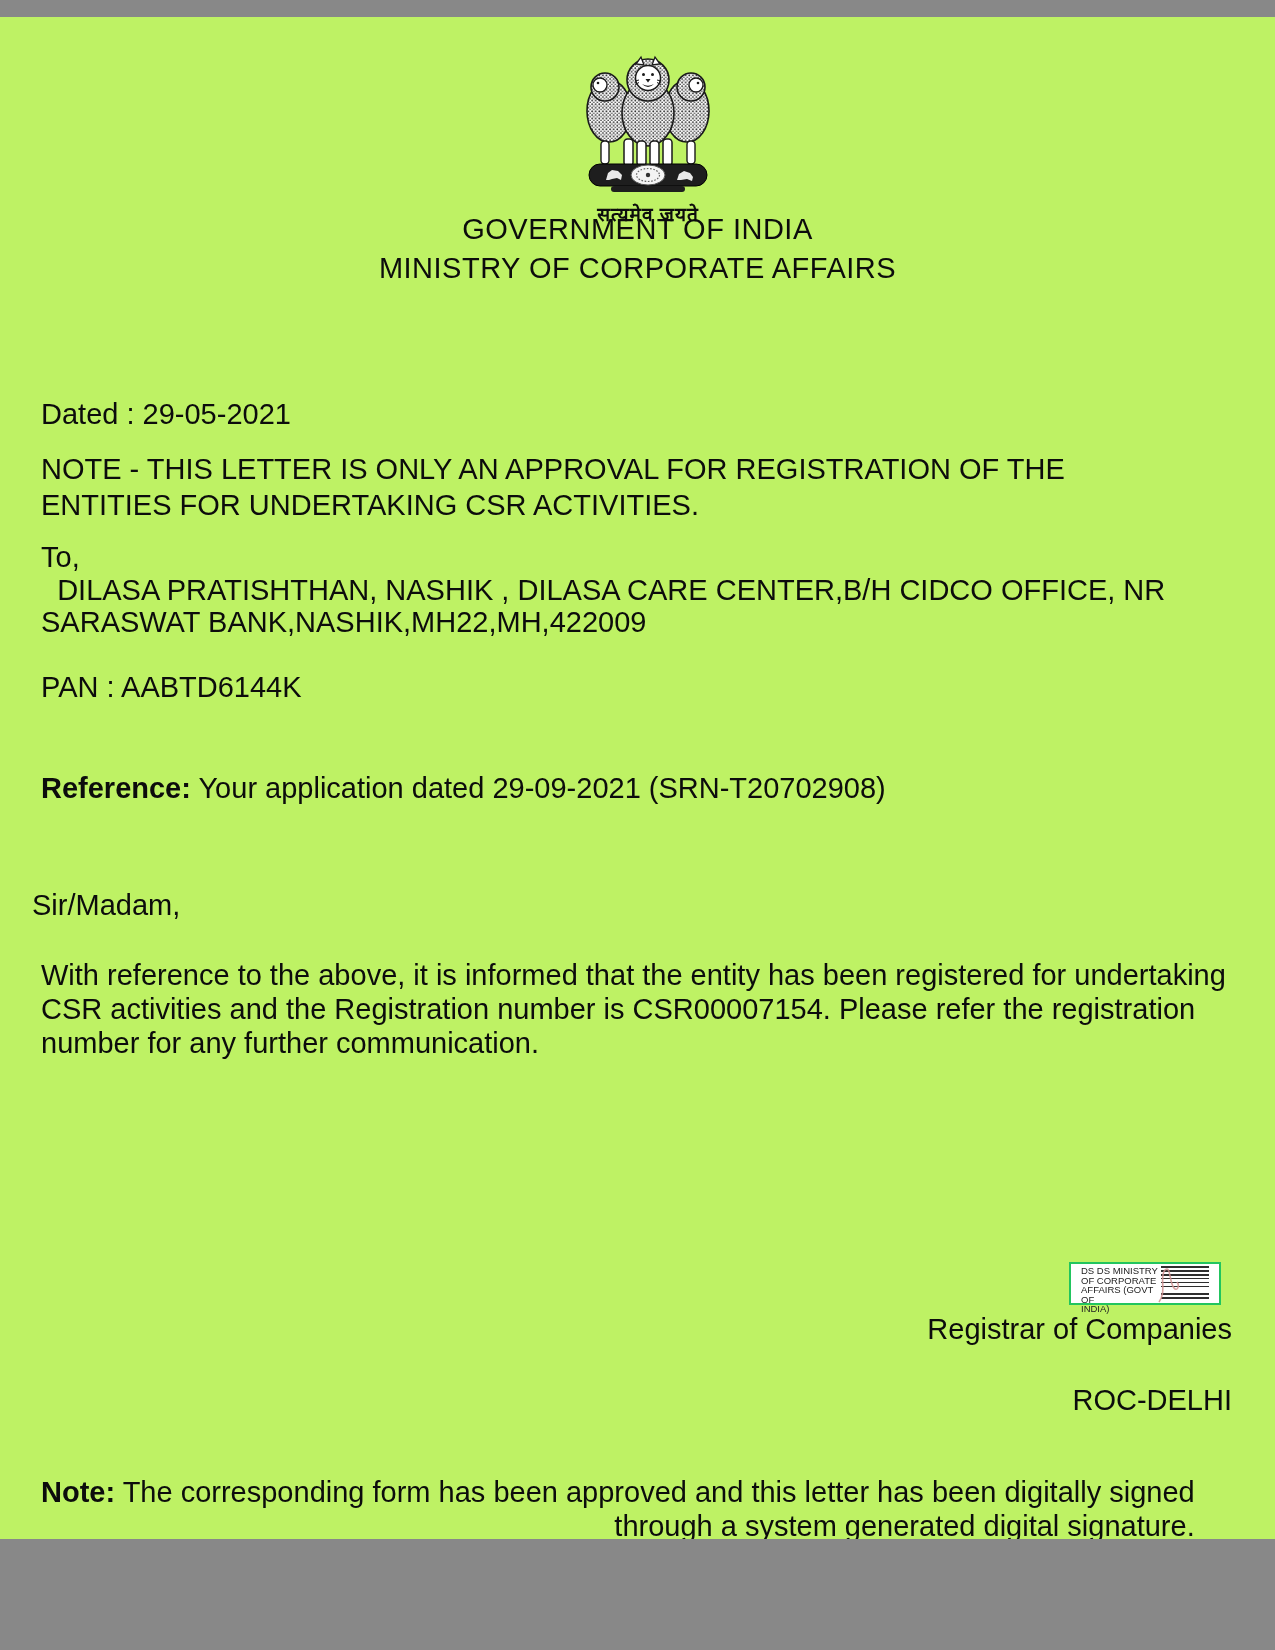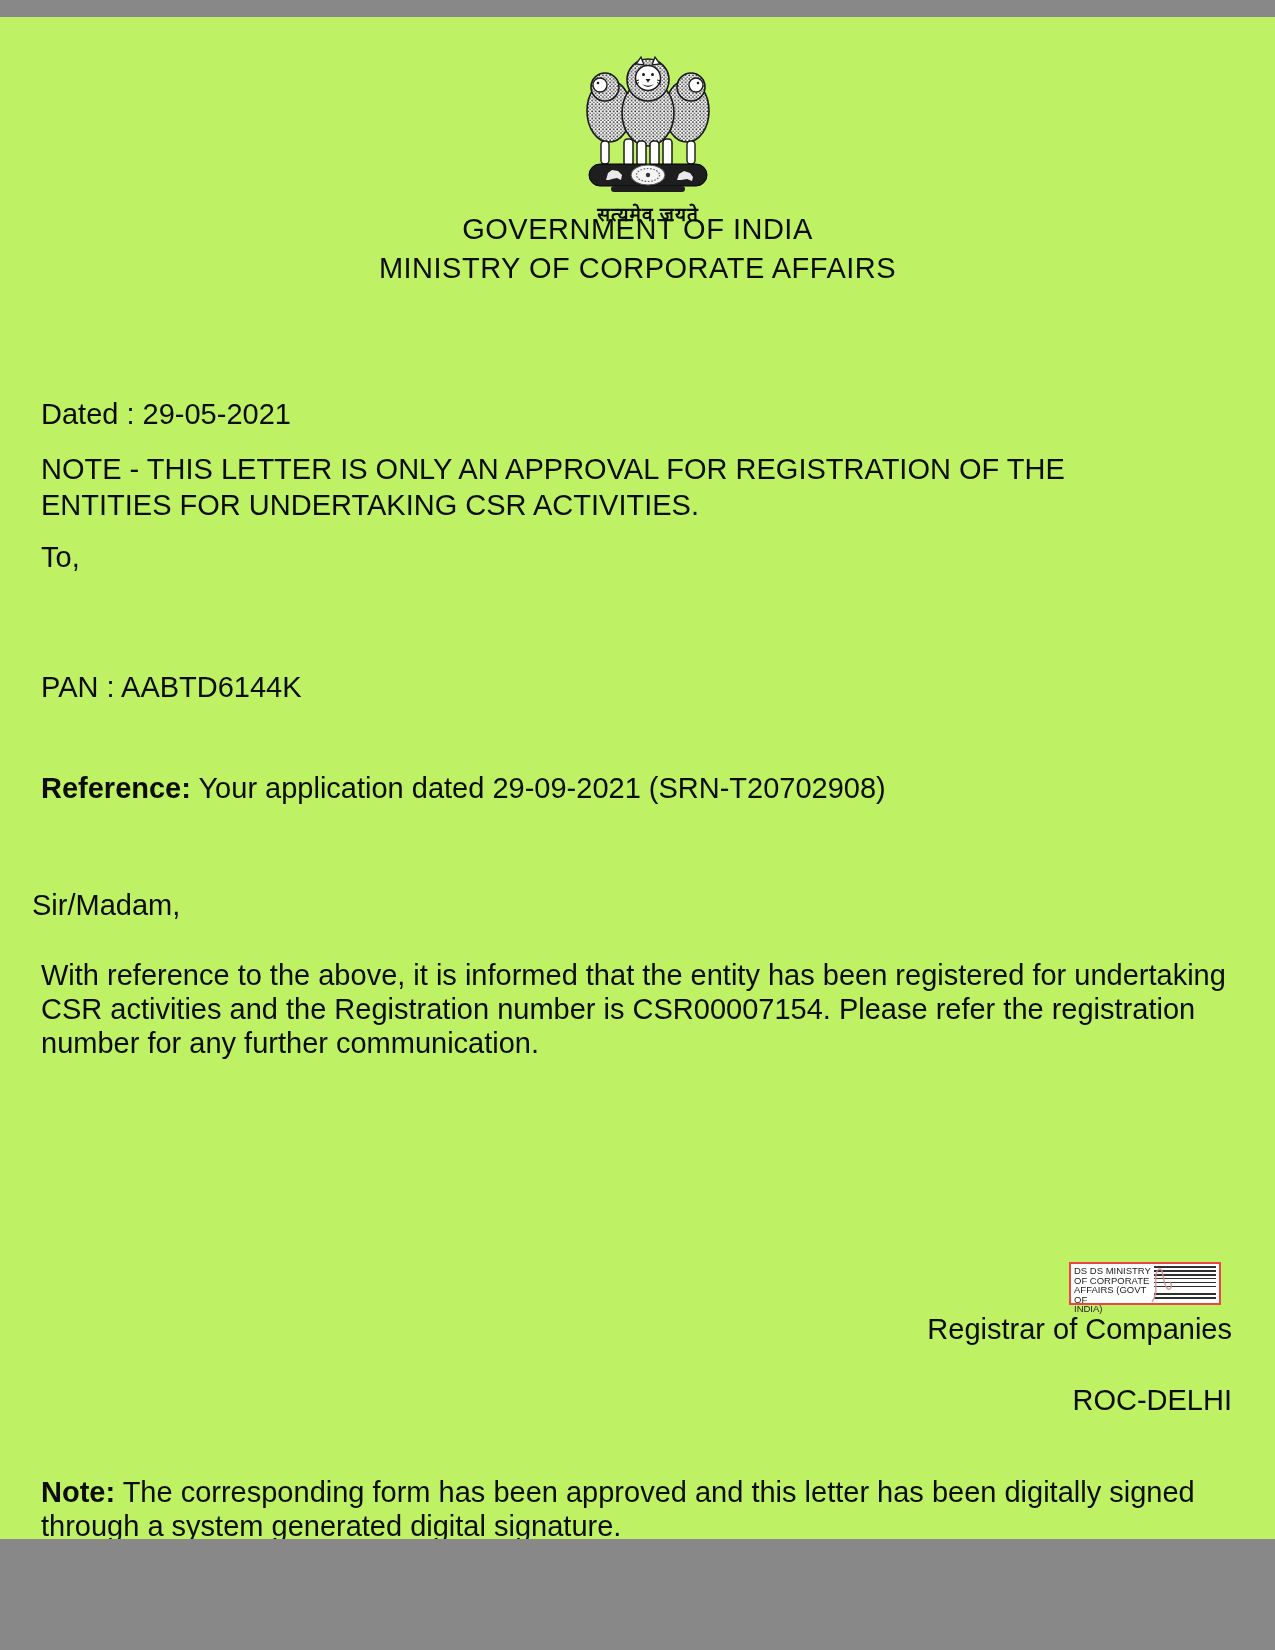--- a/index.html
+++ b/index.html
@@ -28,22 +28,22 @@
   .emblem-wrap { position:absolute; left:573px; top:32px; width:150px; height:152px; }
   .motto {
     position:absolute; top:184px; left:573px; width:150px;
     text-align:center; font-size:19px; font-weight:bold; letter-spacing:1px;
   }
   .hdr { letter-spacing:0.5px;text-align:center; }
 
   
   .stamp {
     position:absolute; left:1069px; top:1245px; width:152px; height:43px;
-    border:2px solid #ef4444; background:#fff;
-    display:flex; align-items:stretch; padding:2px 3px;justify-content:center;
+    border:2px solid #22c55e; background:#fff;
+    display:flex; align-items:stretch; padding:2px 10px;justify-content:center;
   }
   .stamp-left {
     width:78px; flex:0 0 auto;
     font-size:9.5px; line-height:9.5px; letter-spacing:0;
     white-space:pre-wrap; color:#222;
     transform:scaleY(1.0);
   }
   .stamp-right {
     position:relative; flex:1 1 auto; margin-left:2px;
     background:repeating-linear-gradient(to bottom, #2e2e2e 0px, #2e2e2e 1.7px, transparent 1.7px, transparent 3.9px);
@@ -111,20 +111,22 @@
 
   <div class="line center hdr" style="top:195px;">GOVERNMENT OF INDIA</div>
   <div class="line center hdr" style="top:234px;">MINISTRY OF CORPORATE AFFAIRS</div>
 
   <div class="line" style="left:41px; top:380px;">Dated : 29-05-2021</div>
 
   <div class="line" style="left:41px; top:434px; line-height:36px;">NOTE - THIS LETTER IS ONLY AN APPROVAL FOR REGISTRATION OF THE
 ENTITIES FOR UNDERTAKING CSR ACTIVITIES.</div>
 
   <div class="line" style="left:41px; top:523px;">To,</div>
+  <div class="line" style="left:41px; top:557px; line-height:32px;">  DILASA PRATISHTHAN, NASHIK , DILASA CARE CENTER,B/H CIDCO OFFICE, NR
+SARASWAT BANK,NASHIK,MH22,MH,422009</div>
 
   <div class="line" style="left:41px; top:653px;">PAN : AABTD6144K</div>
 
   <div class="line" style="left:41px; top:754px;"><span class="bold">Reference:</span><span> Your application dated 29-09-2021 (SRN-T20702908)</span></div>
 
   <div class="line" style="left:32px; top:871px;">Sir/Madam,</div>
 
   <div class="line" style="left:41px; top:941px;">With reference to the above, it is informed that the entity has been registered for undertaking
 CSR activities and the Registration number is CSR00007154. Please refer the registration
 number for any further communication.</div>
@@ -138,16 +140,16 @@
       <div class="gap"></div>
       <svg class="squiggle" width="40" height="42" viewBox="0 0 40 42">
         <path d="M12 38 C20 28 12 12 18 6 C24 1 22 18 27 24 C30 28 33 22 30 18" fill="none" stroke="#cf9090" stroke-width="1.6" opacity="0.85"></path>
       </svg>
     </div>
   </div>
 
   <div class="line right-align" style="top:1295px;">Registrar of Companies</div>
   <div class="line right-align" style="top:1366px;">ROC-DELHI</div>
 
-  <div class="line" style="left:41px; top:1458px;"><span class="bold">Note:</span><span> The corresponding form has been approved and this letter has been digitally signed
+  <div class="line" style="left:41px; top:1458px;text-align:right;"><span class="bold">Note:</span><span> The corresponding form has been approved and this letter has been digitally signed
 through a system generated digital signature.</span></div>
 
 </div>
 
 </body></html>

